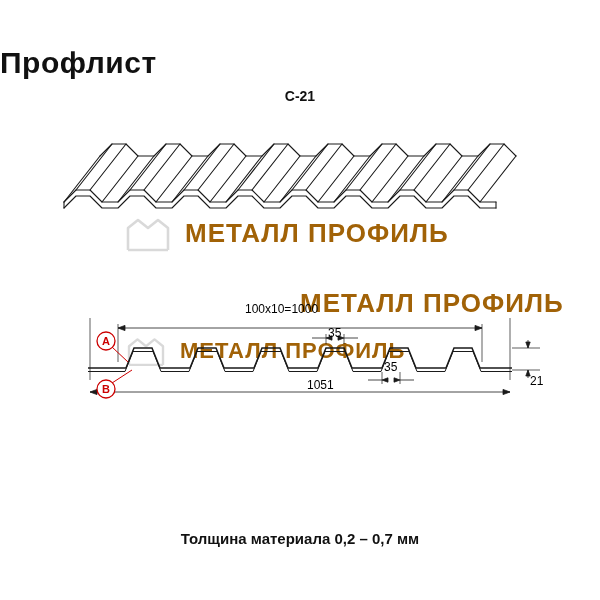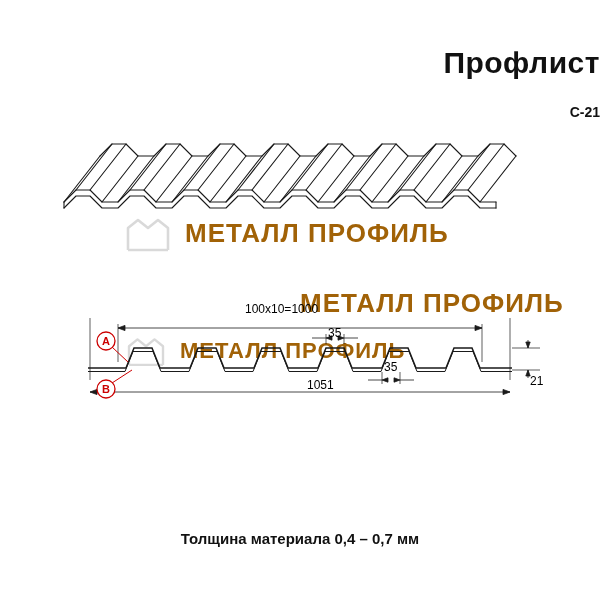--- a/index.html
+++ b/index.html
@@ -20,36 +20,35 @@
     width: 600px;
     height: 600px;
   }
 
   
   .title {
     position: absolute;
     top: 46px;
     left: 0;
     width: 600px;
-    text-align: right;
+    text-align: left;
     font-size: 30px;
     font-weight: bold;
     letter-spacing: 0.5px;
     color: #111111;
   }
   .subtitle {
     position: absolute;
     top: 88px;
     left: 0;
     width: 600px;
-    text-align: right;
+    text-align: center;
     font-size: 14px;
     font-weight: bold;
     color: #111111;
-    margin-top: 16px;
   }
 
   
   .iso-wrap {
     position: absolute;
     top: 130px;
     left: 60px;
     width: 480px;
     height: 120px;
   }
@@ -284,15 +283,15 @@
     </svg>
 
     
     <div style="position:absolute; left:185px; top:2px; font-size:12px;text-align:center;">100х10=1000</div>
     <div style="position:absolute; left:228px; top:78px; font-size:12px;margin-left:19px;">1051</div>
     <div style="position:absolute; left:268px; top:26px; font-size:12px;">35</div>
     <div style="position:absolute; left:324px; top:60px; font-size:12px;">35</div>
     <div style="position:absolute; left:470px; top:52px; font-size:12px;margin-top:22px;">21</div>
   </div>
 
-  <div class="footer">Толщина материала 0,4 – 0,7 мм</div>
+  <div class="footer">Толщина материала 0,2 – 0,7 мм</div>
 
 </div>
 
 </body></html>

